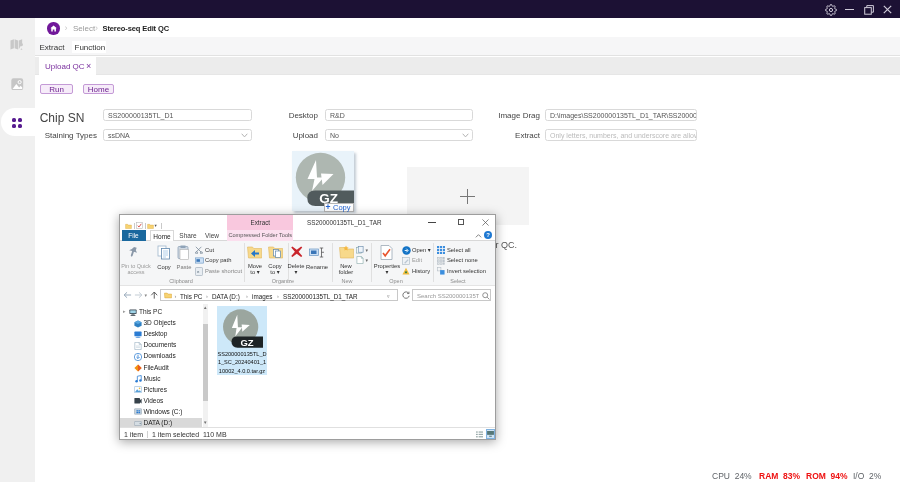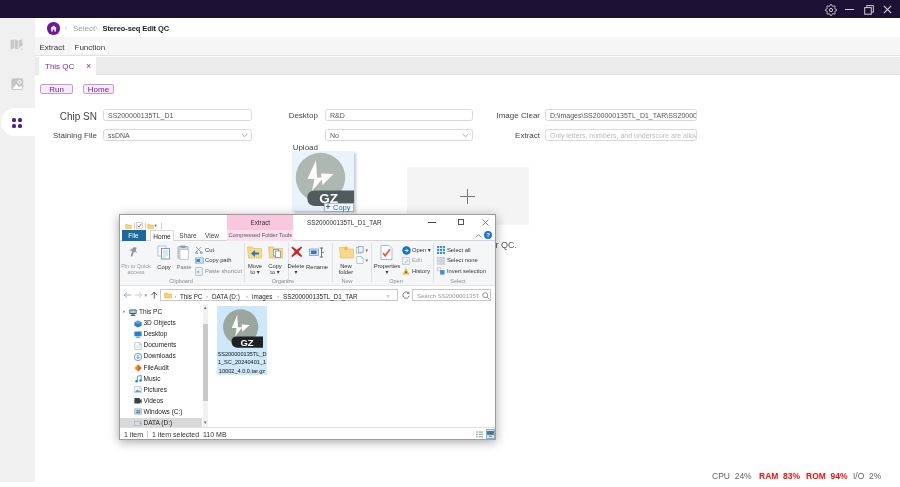--- a/index.html
+++ b/index.html
@@ -55,39 +55,39 @@
   <div class="abs" style="left:95px;top:23px;color:#c8c8c8;font-size:9px;">›</div>
   <div class="abs" style="left:102.5px;top:23.5px;color:#1c1c1c;font-size:7.5px;font-weight:bold;letter-spacing:-0.1px;">Stereo-seq Edit QC</div>
 
   <div class="abs" style="left:34.5px;top:36.5px;width:865.5px;height:19px;background:#f6f6f7;border-bottom:1px solid #e2e2e2;"></div>
   <div class="abs" style="left:71.5px;top:40.5px;width:34px;height:12.5px;background:#fff;"></div>
   <div class="abs" style="left:39.5px;top:43px;color:#333;font-size:8px;">Extract</div>
   <div class="abs" style="left:74.5px;top:43px;color:#333;font-size:8px;">Function</div>
 
   <div class="abs" style="left:34.5px;top:56.5px;width:865.5px;height:18px;background:#ececec;border-bottom:1px solid #e6e6e6;"></div>
   <div class="abs" style="left:39px;top:56.5px;width:57px;height:18px;background:#fff;"></div>
-  <div class="abs" style="left:45px;top:61.5px;color:#7a2f9e;font-size:8px;">This QC</div>
+  <div class="abs" style="left:45px;top:61.5px;color:#7a2f9e;font-size:8px;">Upload QC</div>
   <div class="abs" style="left:86px;top:61px;color:#7a2f9e;font-size:9px;">×</div>
 
   <div class="abs" style="left:40px;top:83.5px;width:33px;height:10.5px;background:#f6ecf9;border:1px solid #c49ad6;border-radius:2px;color:#6e2290;font-size:8px;text-align:center;line-height:10px;">Run</div>
   <div class="abs" style="left:83px;top:83.5px;width:31px;height:10.5px;background:#f6ecf9;border:1px solid #c49ad6;border-radius:2px;color:#6e2290;font-size:8px;text-align:center;line-height:10px;">Home</div>
 
-  <div class="abs" style="left:27px;top:110.5px;width:70px;height:10px;color:#444;font-size:10px;text-align:right;">Chip SN</div>
+  <div class="abs" style="left:27px;top:110.5px;width:70px;height:10px;color:#444;font-size:12px;text-align:center;">Chip SN</div>
   <div class="abs" style="left:103px;top:108.5px;width:149px;height:12.5px;border:1px solid #d9d9d9;border-radius:2.5px;background:#fff;color:#555;font-size:7px;line-height:11px;padding-left:4px;">SS200000135TL_D1</div>
   <div class="abs" style="left:248px;top:110.5px;width:70px;height:10px;color:#444;font-size:8px;text-align:right;">Desktop</div>
   <div class="abs" style="left:325px;top:108.5px;width:148px;height:12.5px;border:1px solid #d9d9d9;border-radius:2.5px;background:#fff;color:#555;font-size:7px;line-height:11px;padding-left:4px;">R&amp;D</div>
-  <div class="abs" style="left:470px;top:110.5px;width:70px;height:10px;color:#444;font-size:8px;text-align:right;">Image Clear</div>
+  <div class="abs" style="left:470px;top:110.5px;width:70px;height:10px;color:#444;font-size:8px;text-align:right;">Image Drag</div>
   <div class="abs" style="left:545px;top:108.5px;width:152px;height:12.5px;border:1px solid #d9d9d9;border-radius:2.5px;background:#fff;color:#555;font-size:7px;line-height:11px;padding-left:4px;white-space:nowrap;overflow:hidden;">D:\images\SS200000135TL_D1_TAR\SS200000135TL_D1_SC_20240401_110002_4.0.0.tar.gz</div>
 
-  <div class="abs" style="left:27px;top:130.5px;width:70px;height:10px;color:#444;font-size:8px;text-align:right;">Staining File</div>
+  <div class="abs" style="left:27px;top:130.5px;width:70px;height:10px;color:#444;font-size:8px;text-align:right;">Staining Types</div>
   <div class="abs" style="left:103px;top:128.5px;width:149px;height:12.5px;border:1px solid #d9d9d9;border-radius:2.5px;background:#fff;color:#555;font-size:7px;line-height:11px;padding-left:4px;">ssDNA</div>
   <svg class="abs" style="left:241px;top:132.5px" width="7" height="5" viewBox="0 0 10 7" fill="none" stroke="#b0b0b0" stroke-width="1.4">
       <path d="M1 1 L5 5.5 L9 1"></path>
     </svg>
-  <div class="abs" style="left:248px;top:130.5px;width:70px;height:10px;color:#444;font-size:8px;text-align:right;margin-top:12px;">Upload</div>
+  <div class="abs" style="left:248px;top:130.5px;width:70px;height:10px;color:#444;font-size:8px;text-align:right;">Upload</div>
   <div class="abs" style="left:325px;top:128.5px;width:148px;height:12.5px;border:1px solid #d9d9d9;border-radius:2.5px;background:#fff;color:#555;font-size:7px;line-height:11px;padding-left:4px;">No</div>
   <svg class="abs" style="left:462px;top:132.5px" width="7" height="5" viewBox="0 0 10 7" fill="none" stroke="#b0b0b0" stroke-width="1.4">
       <path d="M1 1 L5 5.5 L9 1"></path>
     </svg>
   <div class="abs" style="left:470px;top:130.5px;width:70px;height:10px;color:#444;font-size:8px;text-align:right;">Extract</div>
   <div class="abs" style="left:545px;top:128.5px;width:152px;height:12.5px;border:1px solid #d9d9d9;border-radius:2.5px;background:#fff;color:#bbb;font-size:7px;line-height:11px;padding-left:4px;white-space:nowrap;overflow:hidden;">Only letters, numbers, and underscore are allowed in remarks.</div>
 
   <div class="abs" style="left:407px;top:167px;width:122px;height:58px;background:#f4f4f4;"></div>
   <div class="abs" style="left:460px;top:195.5px;width:15px;height:1.4px;background:#777;"></div>
   <div class="abs" style="left:466.8px;top:188.7px;width:1.4px;height:15px;background:#777;"></div>

